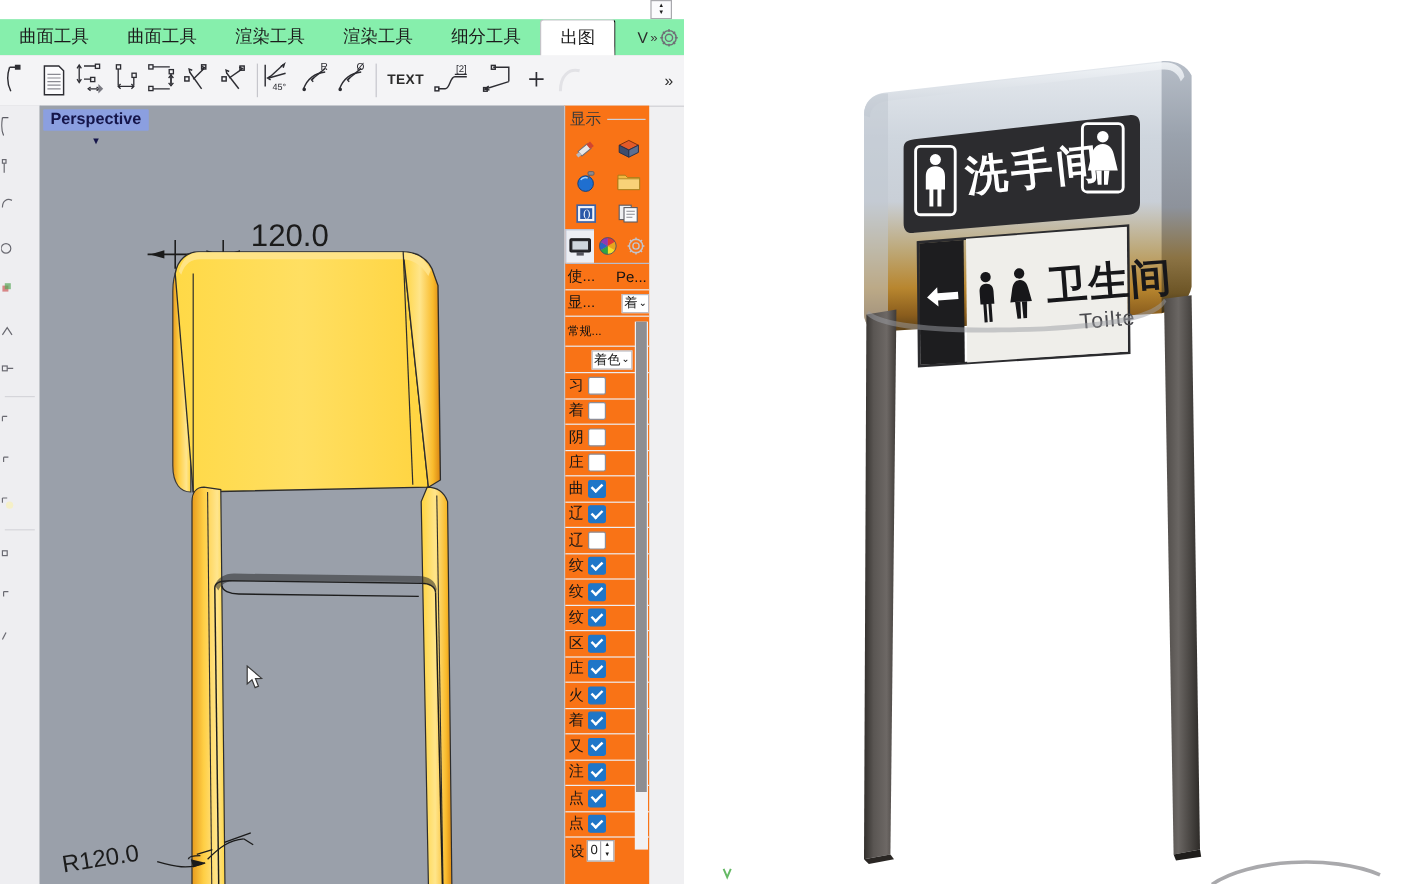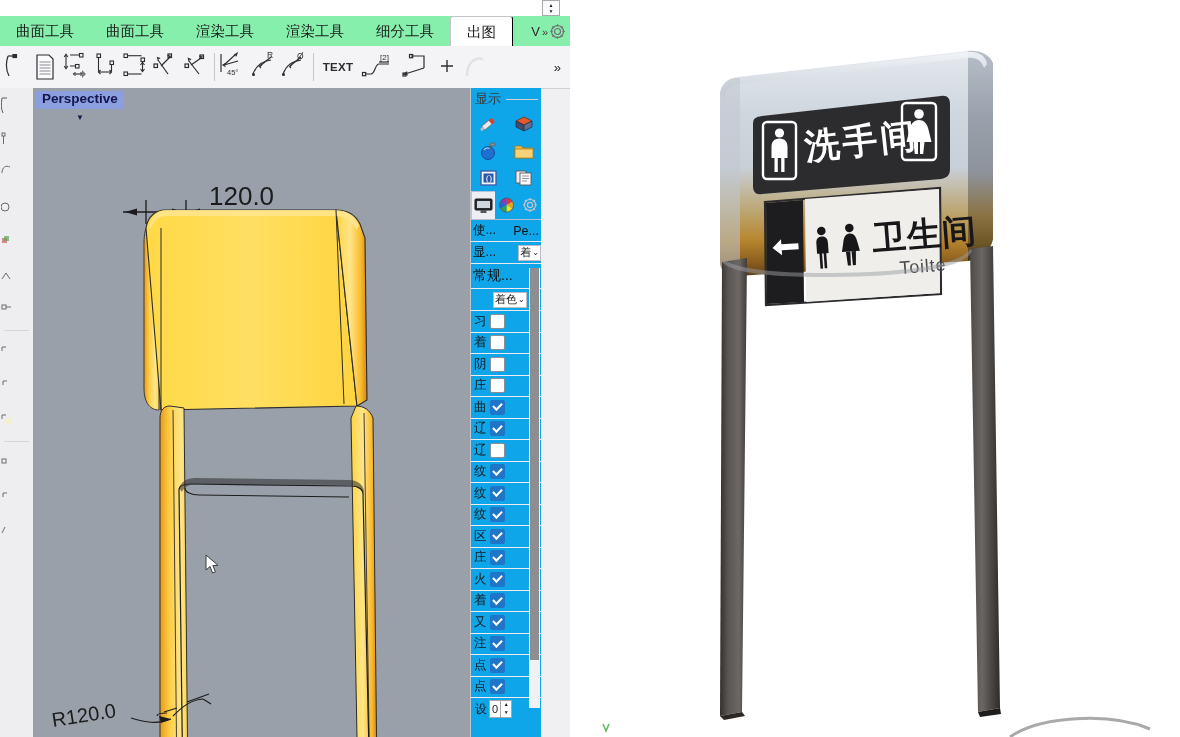--- a/index.html
+++ b/index.html
@@ -97,21 +97,21 @@
   .vp-label .cv{font-size:8px;color:#15154a;}
 
   
   .model{position:absolute;left:0;top:0;width:437px;height:649px;}
 
   .cursor{position:absolute;left:172px;top:466px;width:16px;height:22px;}
 
   
   .props{
     position:absolute;left:470px;top:88px;width:70px;height:649px;
-    background:#0ea5e9;border-left:1px solid #c4c4c9;overflow:hidden;
+    background:#f97316;border-left:1px solid #c4c4c9;overflow:hidden;
     font-size:11.5px;color:#1a1a1a;
   }
   .props-title{
     height:22px;display:flex;align-items:center;padding-left:4px;
     font-size:13px;color:#3a3a3a;
   }
   .props-title .line{flex:1;height:1px;background:#d0d0d6;margin-left:5px;margin-right:3px;}
   .picon-grid{display:flex;flex-wrap:wrap;}
   .picon{width:35px;height:27px;display:flex;align-items:center;justify-content:center;}
   .picon.sel{background:#eceef4;border-top:1px solid #b9c2d8;border-left:1px solid #b9c2d8;}
@@ -127,21 +127,21 @@
     white-space:nowrap;overflow:hidden;
   }
   .pcombo{
     margin-left:auto;display:flex;align-items:center;gap:1px;
     border:1px solid #bcbcc4;background:#fff;height:16px;padding:0 1px;
     font-size:11px;box-sizing:border-box;
   }
   .pcombo .cv{font-size:8px;}
   .psection{
     height:24px;display:flex;align-items:center;padding-left:2px;
-    font-size:14px;color:#111;border-bottom:1px solid #eaeaee;
+    font-size:10px;color:#111;border-bottom:1px solid #eaeaee;
   }
   .ckrow{
     display:flex;align-items:center;height:21.5px;border-bottom:1px solid #ededf1;
     padding-left:3px;box-sizing:border-box;gap:3px;
   }
   .ckrow .clab{font-size:12.5px;color:#161616;width:13px;overflow:hidden;white-space:nowrap;}
   .cbox{
     width:15px;height:15px;border:1px solid #8d8d96;background:#ffffff;
     box-sizing:border-box;border-radius:2px;flex:0 0 auto;
   }

